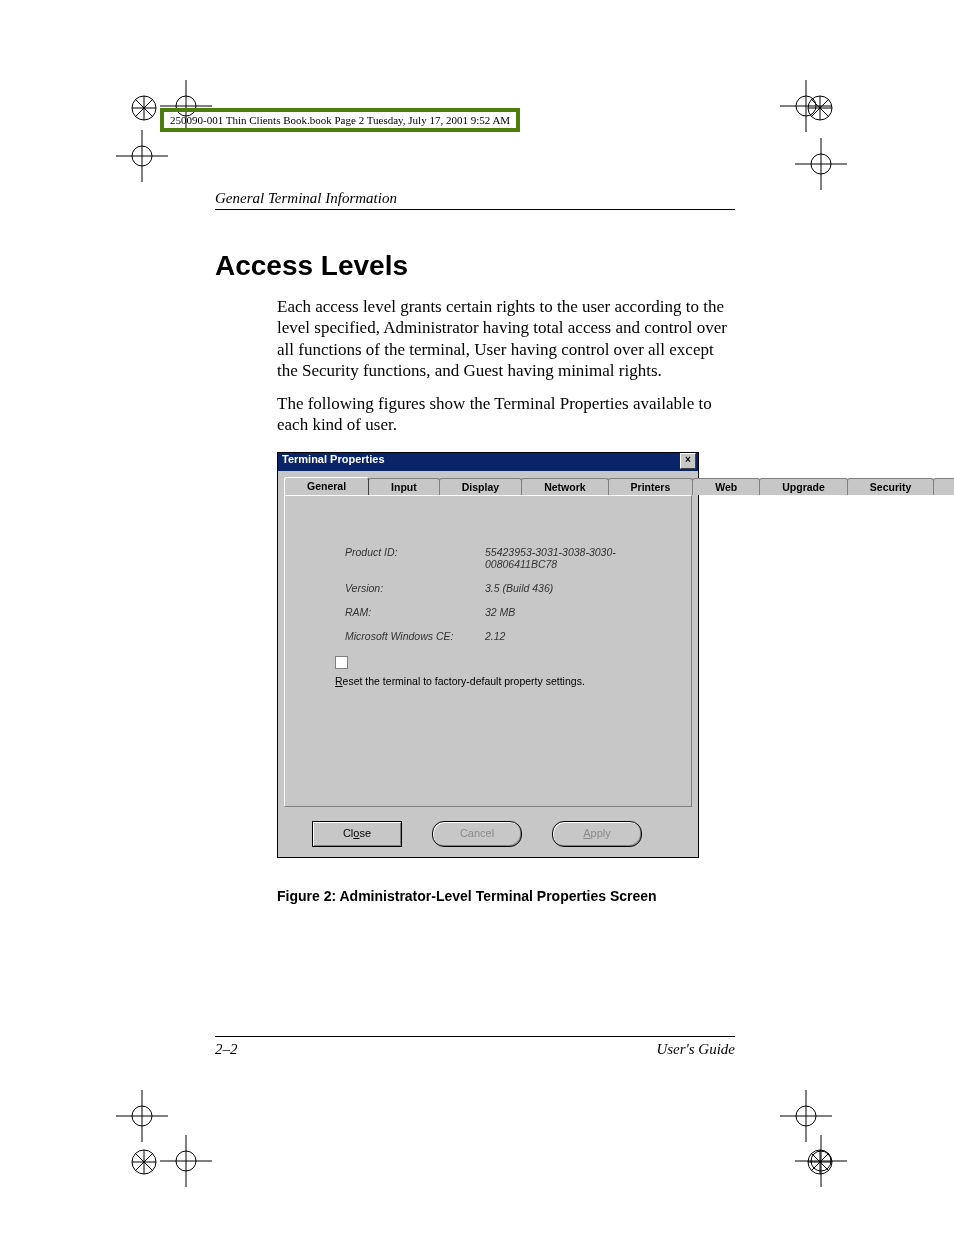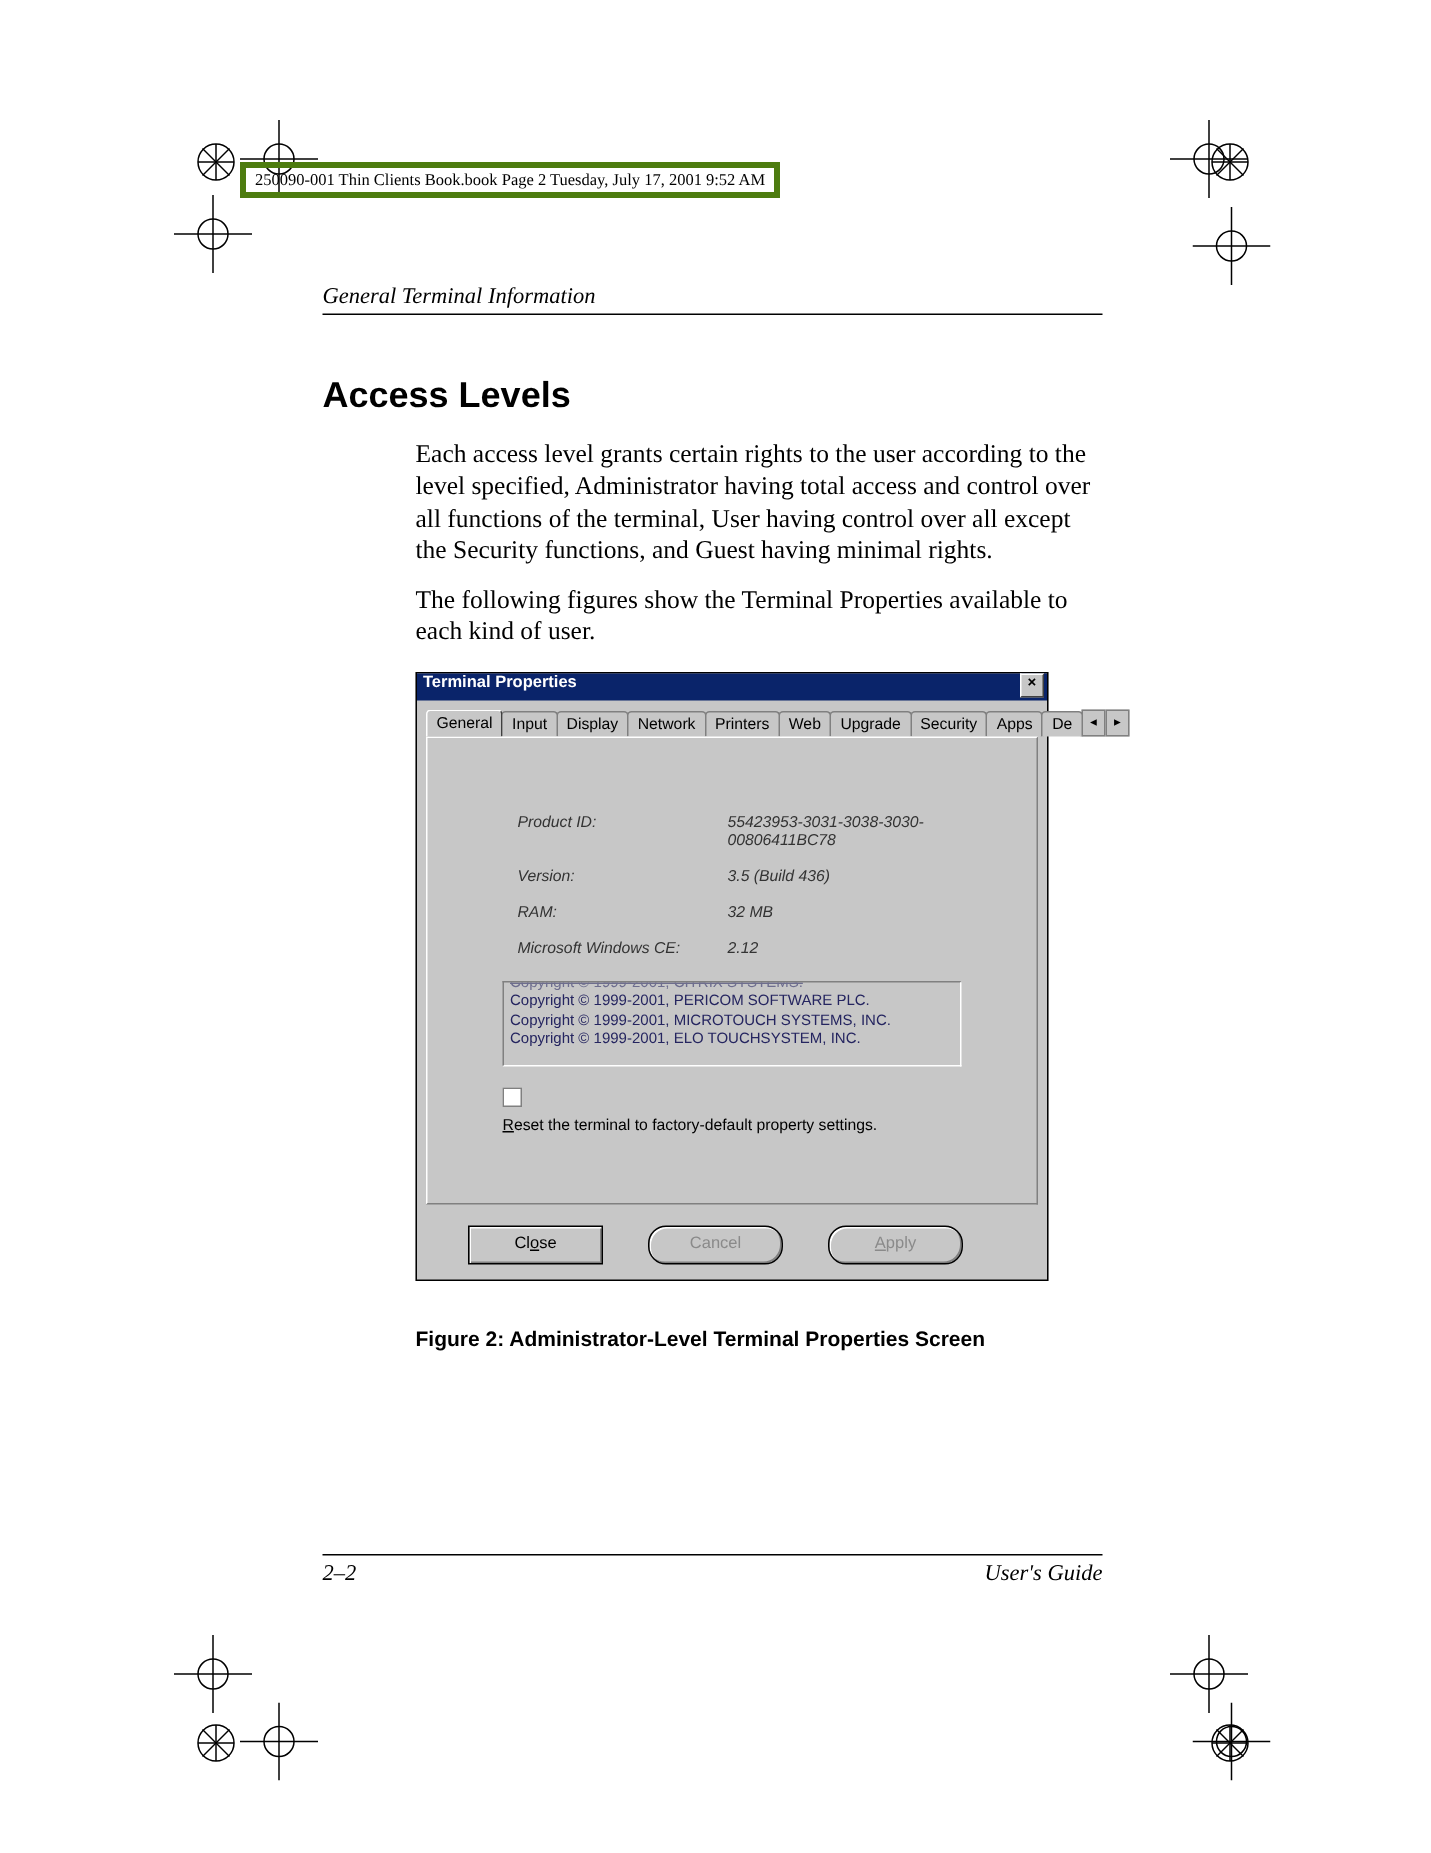--- a/index.html
+++ b/index.html
@@ -20,21 +20,21 @@
   .section-header {
     font-style: italic;
     font-size: 15px;
     border-bottom: 1.5px solid #000;
     padding-bottom: 2px;
     margin-bottom: 40px;
   }
   h1 {
     font-family: Arial, Helvetica, sans-serif;
     font-weight: bold;
-    font-size: 24px;
+    font-size: 28px;
     margin: 0 0 14px 0;
   }
   .body-text {
     font-size: 17px;
     line-height: 1.25;
     margin: 0 0 12px 62px;
   }
   .figure-wrap {
     margin: 16px 0 0 62px;
   }
@@ -72,25 +72,26 @@
   .tab-row {
     display: flex;
     margin: 6px 6px 0 6px;
     font-size: 10.5px;
     align-items: flex-end;
   }
   .tab {
     border: 1px solid #808080;
     border-bottom: none;
     background: #c7c7c7;
-    padding: 2px 6px;
+    padding: 2px 22px;
     margin-right: -1px;
     border-top-left-radius: 3px;
     border-top-right-radius: 3px;
     position: relative;
+    font-weight: bold;
   }
   .tab.active {
     background: #c7c7c7;
     border-color: #fff #404040 #c7c7c7 #fff;
     z-index: 2;
     padding-bottom: 3px;
   }
   .tab-scroll {
     margin-left: auto;
     display: flex;
@@ -348,26 +349,20 @@
           <div>Product ID:</div>
           <div>55423953-3031-3038-3030-00806411BC78</div>
           <div>Version:</div>
           <div>3.5 (Build 436)</div>
           <div>RAM:</div>
           <div>32 MB</div>
           <div>Microsoft Windows CE:</div>
           <div>2.12</div>
         </div>
 
-        <div class="copyright-box">
-          <div class="cut">Copyright © 1999-2001, CITRIX SYSTEMS.</div>
-          <div>Copyright © 1999-2001, PERICOM SOFTWARE PLC.</div>
-          <div>Copyright © 1999-2001, MICROTOUCH SYSTEMS, INC.</div>
-          <div>Copyright © 1999-2001, ELO TOUCHSYSTEM, INC.</div>
-        </div>
 
         <div class="reset-row">
           <span class="cb"></span>
           <span><span class="u">R</span><span>eset the terminal to factory-default property settings.</span></span>
         </div>
       </div>
 
       <div class="btn-row">
         <div class="btn"><span>Cl</span><span class="u">o</span><span>se</span></div>
         <div class="btn disabled">Cancel</div>

